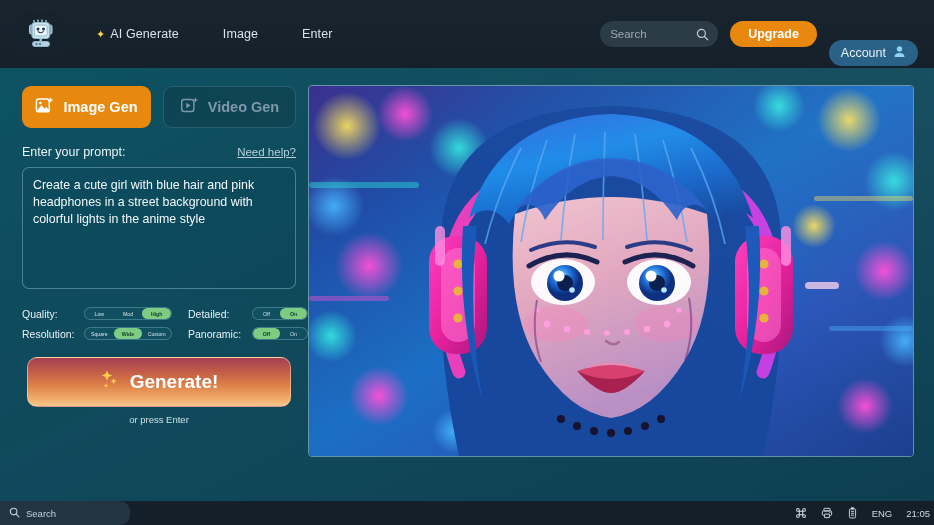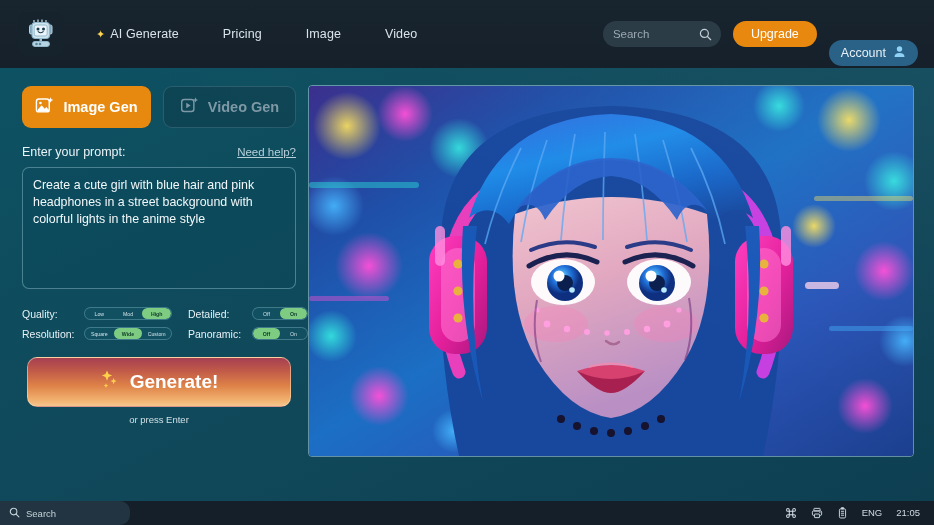--- a/index.html
+++ b/index.html
@@ -59,21 +59,21 @@
   .search-pill input {
     background: transparent; border: none; outline: none;
     color: #c3ced6; font-size: 11.5px;
     font-family: "Liberation Sans", sans-serif;
     width: 90px;
   }
   .search-pill input::placeholder { color: #9aa8b2; }
   .s-ico { position: absolute; right: 9px; top: 6px; }
   .upgrade-btn {
     background: #e8880f; color: #fff;
-    font-size: 12.5px; font-weight: normal;
+    font-size: 12.5px; font-weight: bold;
     border: none; border-radius: 13px;
     height: 26px; padding: 0 18px;
     font-family: "Liberation Sans", sans-serif;
     cursor: pointer;
   }
   .account-btn {
     background: #2a6186; color: #e6f0f6;
     font-size: 12.5px;
     border: none; border-radius: 13px;
     height: 26px; padding: 0 12px;
@@ -206,22 +206,22 @@
   .tb-search {
     width: 130px; height: 24px;
     background: #223441;
     border-radius: 0 10px 10px 0;
     display: flex; align-items: center; gap: 6px;
     padding-left: 9px;
     color: #c4d2da; font-size: 9.5px;
     cursor: pointer;
   }
   .tb-right {
-    position: absolute; right: 14px;
-    display: flex; align-items: flex-start; gap: 14px;
+    position: absolute; right: 4px;
+    display: flex; align-items: center; gap: 14px;
     color: #cfdbe3; font-size: 9.5px;
   }
   .tb-ico { display: flex; align-items: center; }
 </style>
 </head>
 <body>
 
 <div id="app">
 
   <div class="header">
@@ -247,27 +247,24 @@
         <circle cx="14" cy="26" r="1.3" fill="#5d8599"></circle>
       </svg>
     </div>
 
     <div class="nav">
       <div class="nav-item first">
         <span class="spark">✦</span>
         <span>AI Generate</span>
       </div>
       <div class="nav-item">
-        <span>Pricing</span>
+        <span>Image</span>
       </div>
       <div class="nav-item">
-        <span>Image</span>
-      </div>
-      <div class="nav-item">
-        <span>Video</span>
+        <span>Enter</span>
       </div>
     </div>
 
     <div class="hdr-right">
       <div class="search-pill">
         <input type="text" placeholder="Search" style="">
         <span class="s-ico">
           <svg width="13" height="13" viewBox="0 0 14 14">
             <circle cx="5.8" cy="5.8" r="4.3" fill="none" stroke="#c3ced6" stroke-width="1.3"></circle>
             <line x1="9.1" y1="9.1" x2="12.6" y2="12.6" stroke="#c3ced6" stroke-width="1.3" stroke-linecap="round"></line>

